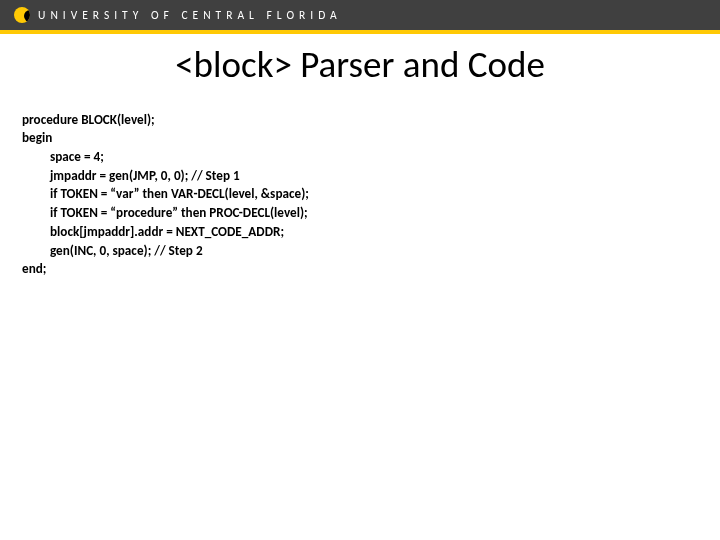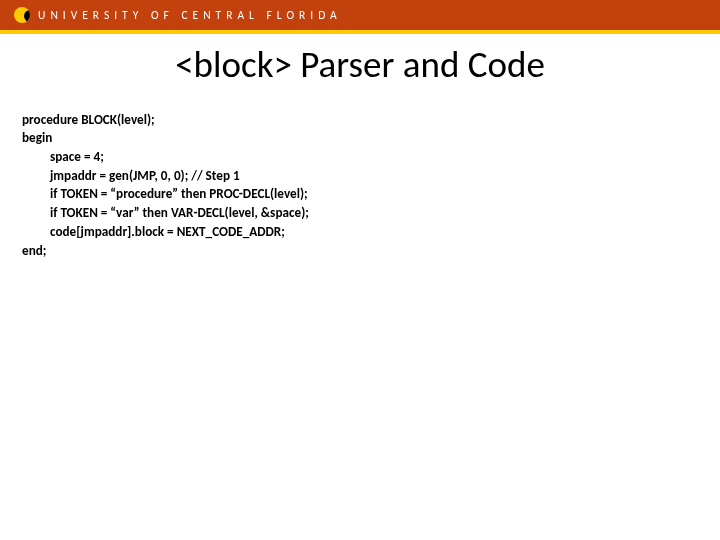--- a/index.html
+++ b/index.html
@@ -5,21 +5,21 @@
   body {
     margin: 0;
     padding: 0;
     width: 720px;
     height: 540px;
     background: #ffffff;
     font-family: Calibri, Arial, sans-serif;
     overflow: hidden;
   }
   .header-bar {
-    background: #c2410c;
+    background: #404040;
     height: 30px;
     display: flex;
     align-items: center;
     padding-left: 14px;
   }
   .logo-circle {
     width: 16px;
     height: 16px;
     background: #ffc904;
     border-radius: 50%;
@@ -77,17 +77,18 @@
 
 <div class="title-block">
   <div>&lt;block&gt; Parser and Code</div>
 </div>
 
 <div class="code-block">
   <div>procedure BLOCK(level);</div>
   <div>begin</div>
   <div class="indent">space = 4;</div>
   <div class="indent">jmpaddr = gen(JMP, 0, 0);  // Step 1</div>
+  <div class="indent">if TOKEN = “var” then VAR-DECL(level, &amp;space);</div>
   <div class="indent">if TOKEN = “procedure” then  PROC-DECL(level);</div>
-  <div class="indent">if TOKEN = “var” then VAR-DECL(level, &amp;space);</div>
-  <div class="indent">code[jmpaddr].block = NEXT_CODE_ADDR;</div>
+  <div class="indent">block[jmpaddr].addr = NEXT_CODE_ADDR;</div>
+  <div class="indent">gen(INC, 0, space); // Step 2</div>
   <div>end;</div>
 </div>
 
 </body></html>

